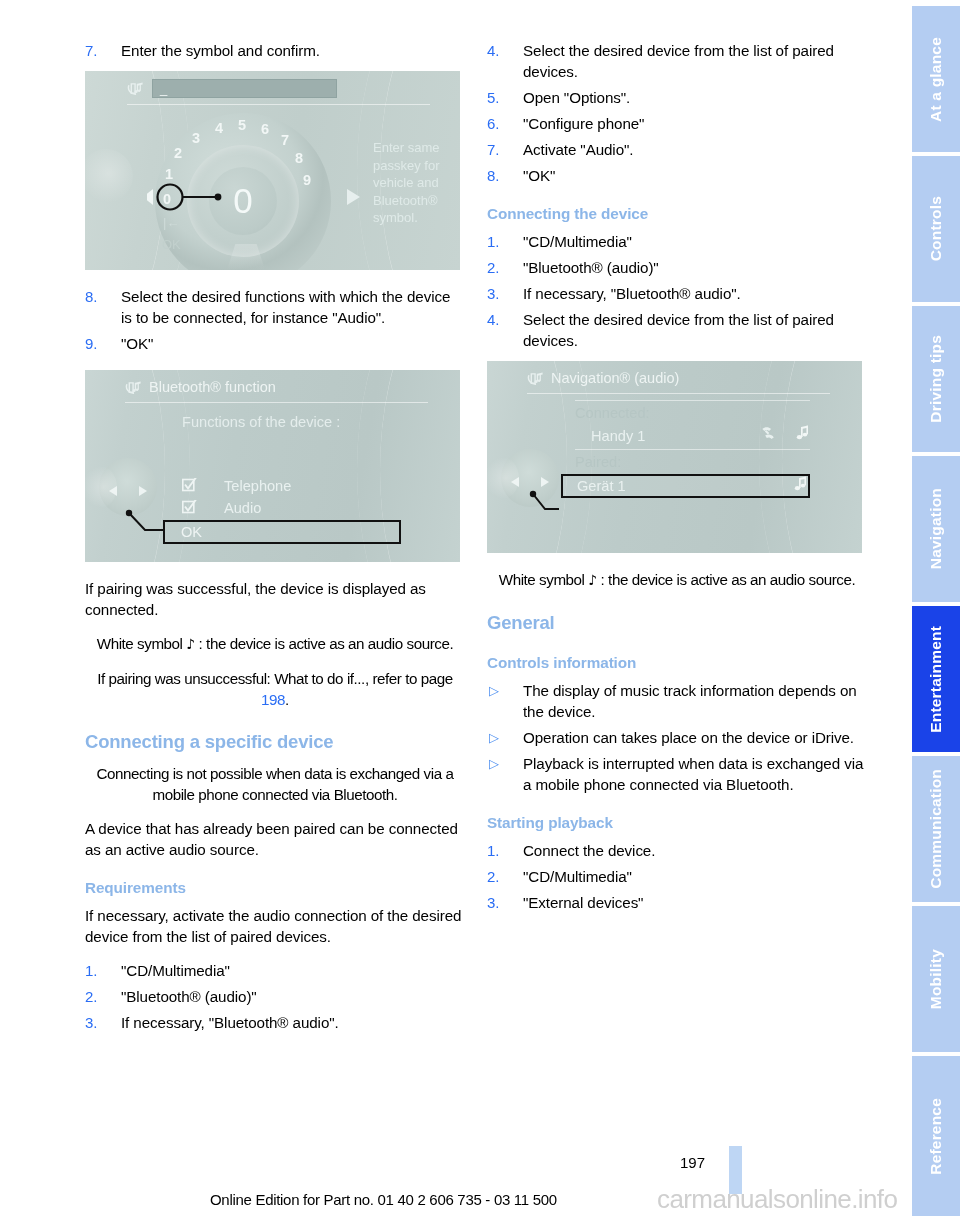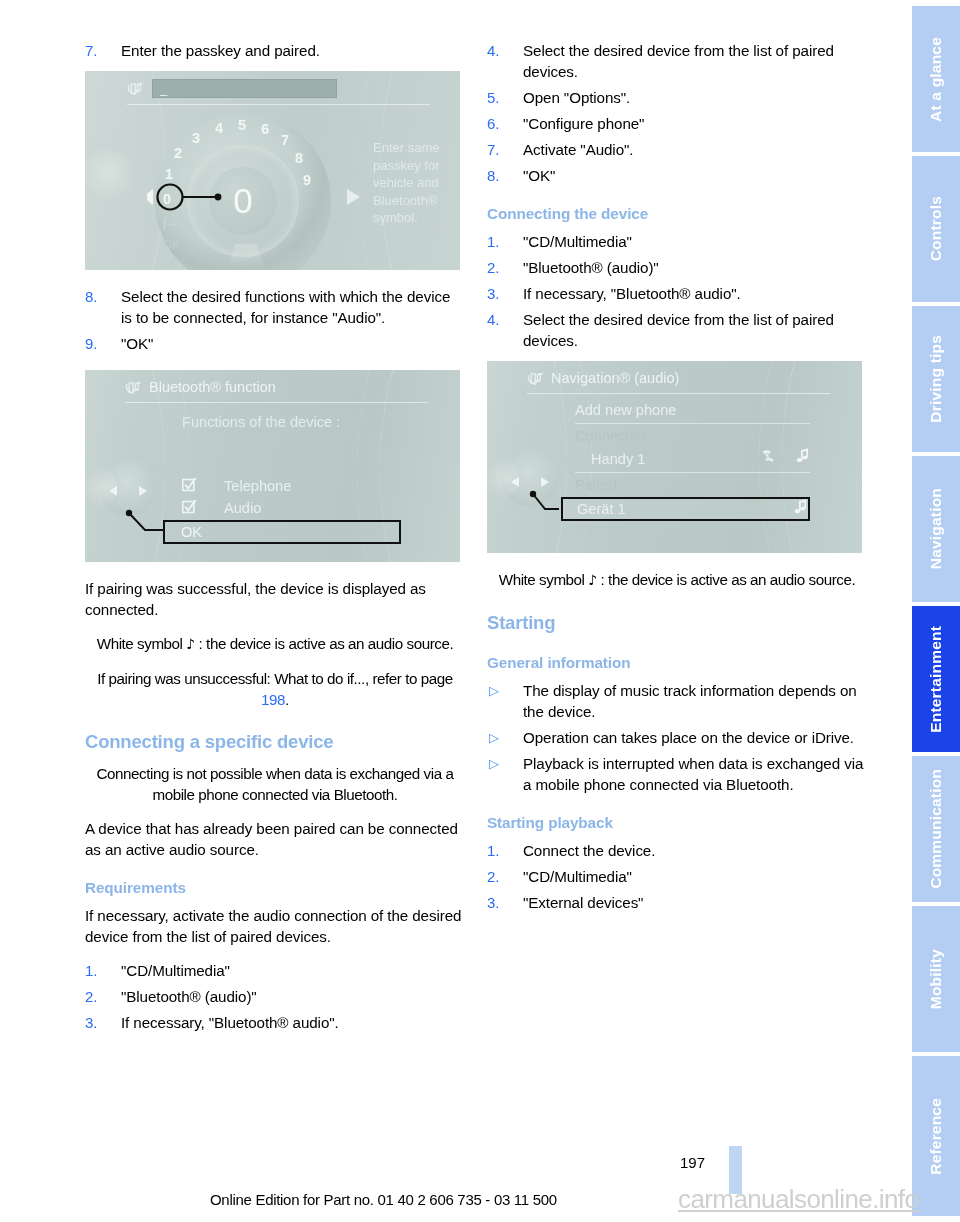--- a/index.html
+++ b/index.html
@@ -165,37 +165,36 @@
   #page-marker {
     position:absolute; right:218px; top:0px;
     width:13px; height:48px; background:#bed6f4;
   }
   #edition {
     position:absolute; left:210px; top:45px;
     font-size:15px; color:#000; letter-spacing:-0.3px;
     font-family:"Liberation Sans", sans-serif;
   }
   #watermark {
-    position:absolute; left:678px; top:38px;
+    position:absolute; left:657px; top:38px;
     font-size:26px; color:#cfcfcf; letter-spacing:-0.6px;
     white-space:nowrap;
-    text-decoration:underline;
   }
 </style>
 </head>
 <body>
 
 <div id="page">
 
   <div class="col" id="col-left">
 
     <ol class="steps">
       <li>
         <span class="num">7.</span>
-        <span>Enter the passkey and paired.</span>
+        <span>Enter the symbol and confirm.</span>
       </li>
     </ol>
 
     <div class="illus illus-1" style="margin-top:10px;">
       <div class="arc arcL1"></div>
       <div class="arc arcL2"></div>
       <div class="arc arcR1"></div>
       <div class="arc arcR2"></div>
 
       <div style="position:absolute;left:42px;top:8px;display:flex;align-items:center;gap:8px;">
@@ -451,23 +450,20 @@
             <circle cx="9.6" cy="11.2" r="1.6" fill="#e8f0ef"></circle>
             <path d="M14 3.9 L14 10.2" stroke="#e8f0ef" stroke-width="1.3"></path>
             <circle cx="12.8" cy="10.4" r="1.3" fill="#e8f0ef"></circle>
           </svg>
         </span>
         <span>Navigation® (audio)</span>
       </div>
       <div class="hr"></div>
 
       <div class="menu" style="top:38px;left:88px;right:52px;">
-        <div class="row">
-          <span class="lbl">Add new phone</span>
-        </div>
         <div class="divider"></div>
         <div class="row dim">
           <span class="lbl">Connected:</span>
         </div>
         <div class="row">
           <span class="lbl indent">Handy 1</span>
           <span class="ic">
             <svg width="19" height="17" viewBox="0 0 20 18">
               <path d="M3.5 4.2 C6 1.6 10.2 1.6 12.7 4.2 L10.6 6.4 C9.2 5 7 5 5.6 6.4 Z" fill="#e8f0ef"></path>
               <path d="M8.2 9 C10.8 6.4 15 6.4 17.5 9 L15.4 11.2 C14 9.8 11.8 9.8 10.4 11.2 Z" fill="#e8f0ef" transform="translate(-2,3) rotate(12 12 10)"></path>
@@ -521,23 +517,23 @@
         <path d="M46 133 L58 148 L72 148" fill="none" stroke="#111" stroke-width="2"></path>
       </svg>
     </div>
 
     <p class="para tight">
       <span>White symbol</span>
       <span class="note">♪</span>
       <span>: the device is active as an audio source.</span>
     </p>
 
-    <h2 class="sec">Starting</h2>
-
-    <h3 class="sub">General information</h3>
+    <h2 class="sec">General</h2>
+
+    <h3 class="sub">Controls information</h3>
     <ul class="bullets">
       <li>
         <span class="bul">▷</span>
         <span>The display of music track information depends on the device.</span>
       </li>
       <li>
         <span class="bul">▷</span>
         <span>Operation can takes place on the device or iDrive.</span>
       </li>
       <li>

